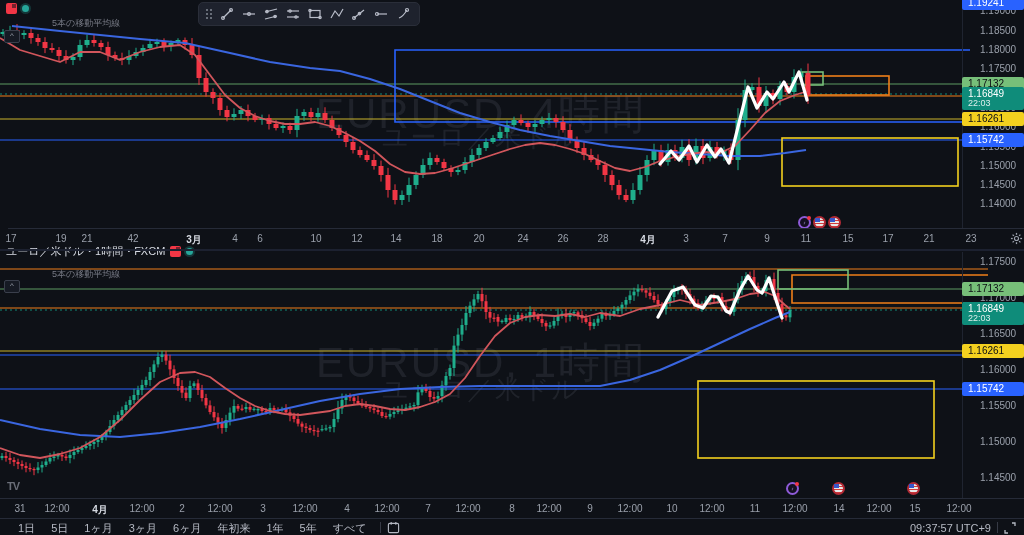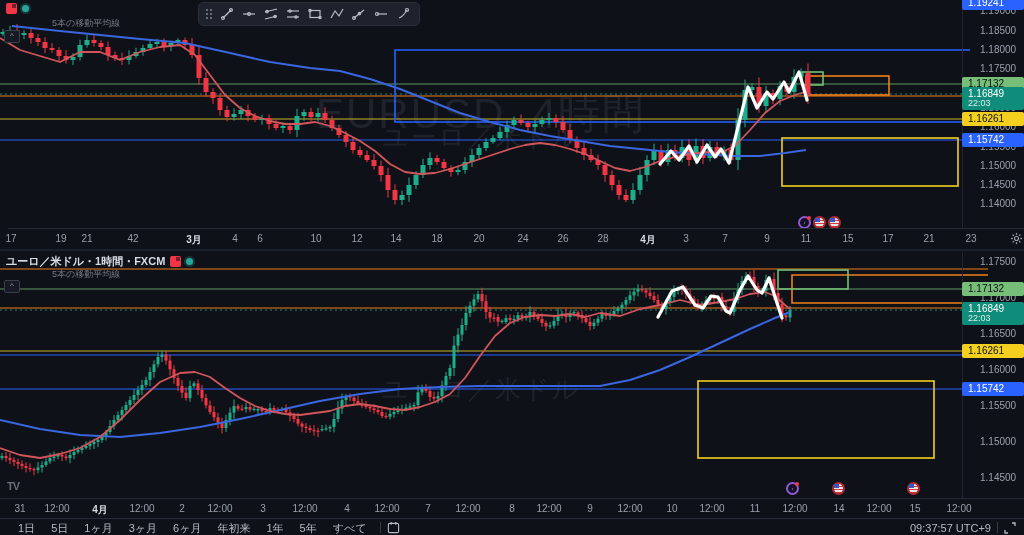--- a/index.html
+++ b/index.html
@@ -361,20 +361,21 @@
                 <line x1="2.8" y1="2.8" x2="4.2" y2="4.2"></line>
                 <line x1="9.8" y1="9.8" x2="11.2" y2="11.2"></line>
                 <line x1="11.2" y1="2.8" x2="9.8" y2="4.2"></line>
                 <line x1="2.8" y1="11.2" x2="4.2" y2="9.8"></line>
               </g>
             </svg>
           </span>
         </div>
       </div>
       <div class="pane" style="top: 252px; height: 266px;">
+        <div class="watermark wm1" style="top: 83px;">EURUSD, 1時間</div>
         <div class="watermark wm2" style="top: 120px;">ユーロ／米ドル</div>
         <svg width="1024" height="246">
           <line x1="0" y1="17" x2="988" y2="17" stroke="#ef7f1a" stroke-width="1"></line>
           <line x1="0" y1="37" x2="962" y2="37" stroke="#5d9b62" stroke-width="1"></line>
           <line x1="0" y1="56" x2="988" y2="56" stroke="#ef7f1a" stroke-width="1"></line>
           <line x1="0" y1="58" x2="962" y2="58" stroke="#0f8c7a" stroke-width="1" stroke-dasharray="2,3"></line>
           <line x1="0" y1="99" x2="962" y2="99" stroke="#c9b42c" stroke-width="1"></line>
           <line x1="0" y1="103" x2="962" y2="103" stroke="#2962ff" stroke-width="1"></line>
           <line x1="0" y1="137" x2="962" y2="137" stroke="#2962ff" stroke-width="1"></line>
           <polyline points="988,23 792,23 792,51 988,51" fill="none" stroke="#ef7f1a" stroke-width="1.6"></polyline>
@@ -827,21 +828,21 @@
       </div>
     </div>
 
   <div class="pane-title" style="left: 6px; top: 3px;" id="title1">
     <span class="broker-logo"></span>
     <span class="open-dot"></span>
   </div>
   <div class="ma-label" style="left: 6px; top: 17px;" id="ma1">5本の移動平均線</div>
   <div class="collapse-btn" style="left: 4px; top: 30px;" id="col1">^</div>
 
-  <div class="pane-title" style="left: 6px; top: 254px; font-weight: bold;" id="title2">
+  <div class="pane-title" style="left: 6px; top: 244px;" id="title2">
     <span>ユーロ／米ドル・1時間・FXCM</span>
     <span class="broker-logo"></span>
     <span class="open-dot"></span>
   </div>
   <div class="ma-label" style="left: 6px; top: 268px;" id="ma2">5本の移動平均線</div>
   <div class="collapse-btn" style="left: 4px; top: 280px;" id="col2">^</div>
 
   <div id="float-toolbar">
     <div class="drag-dots"></div>
   <div class="tool-btn">

